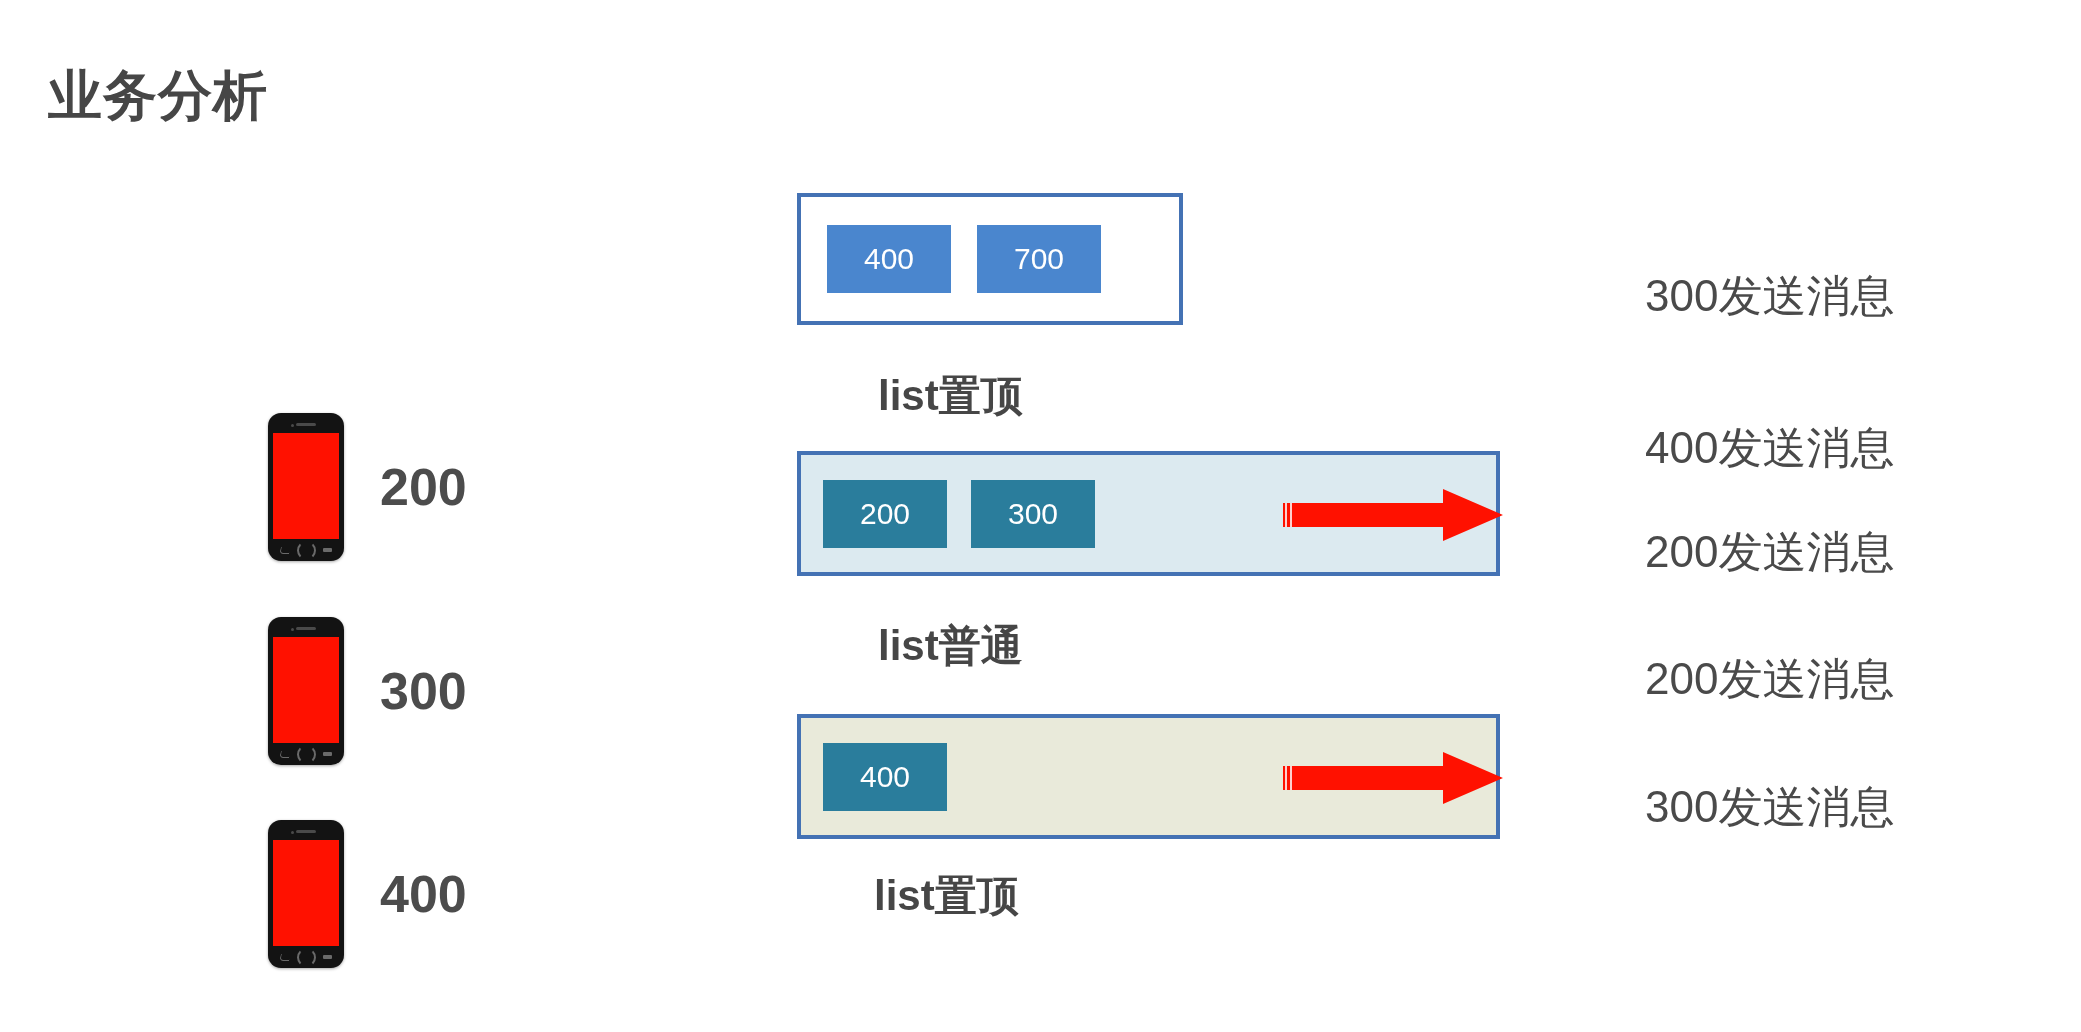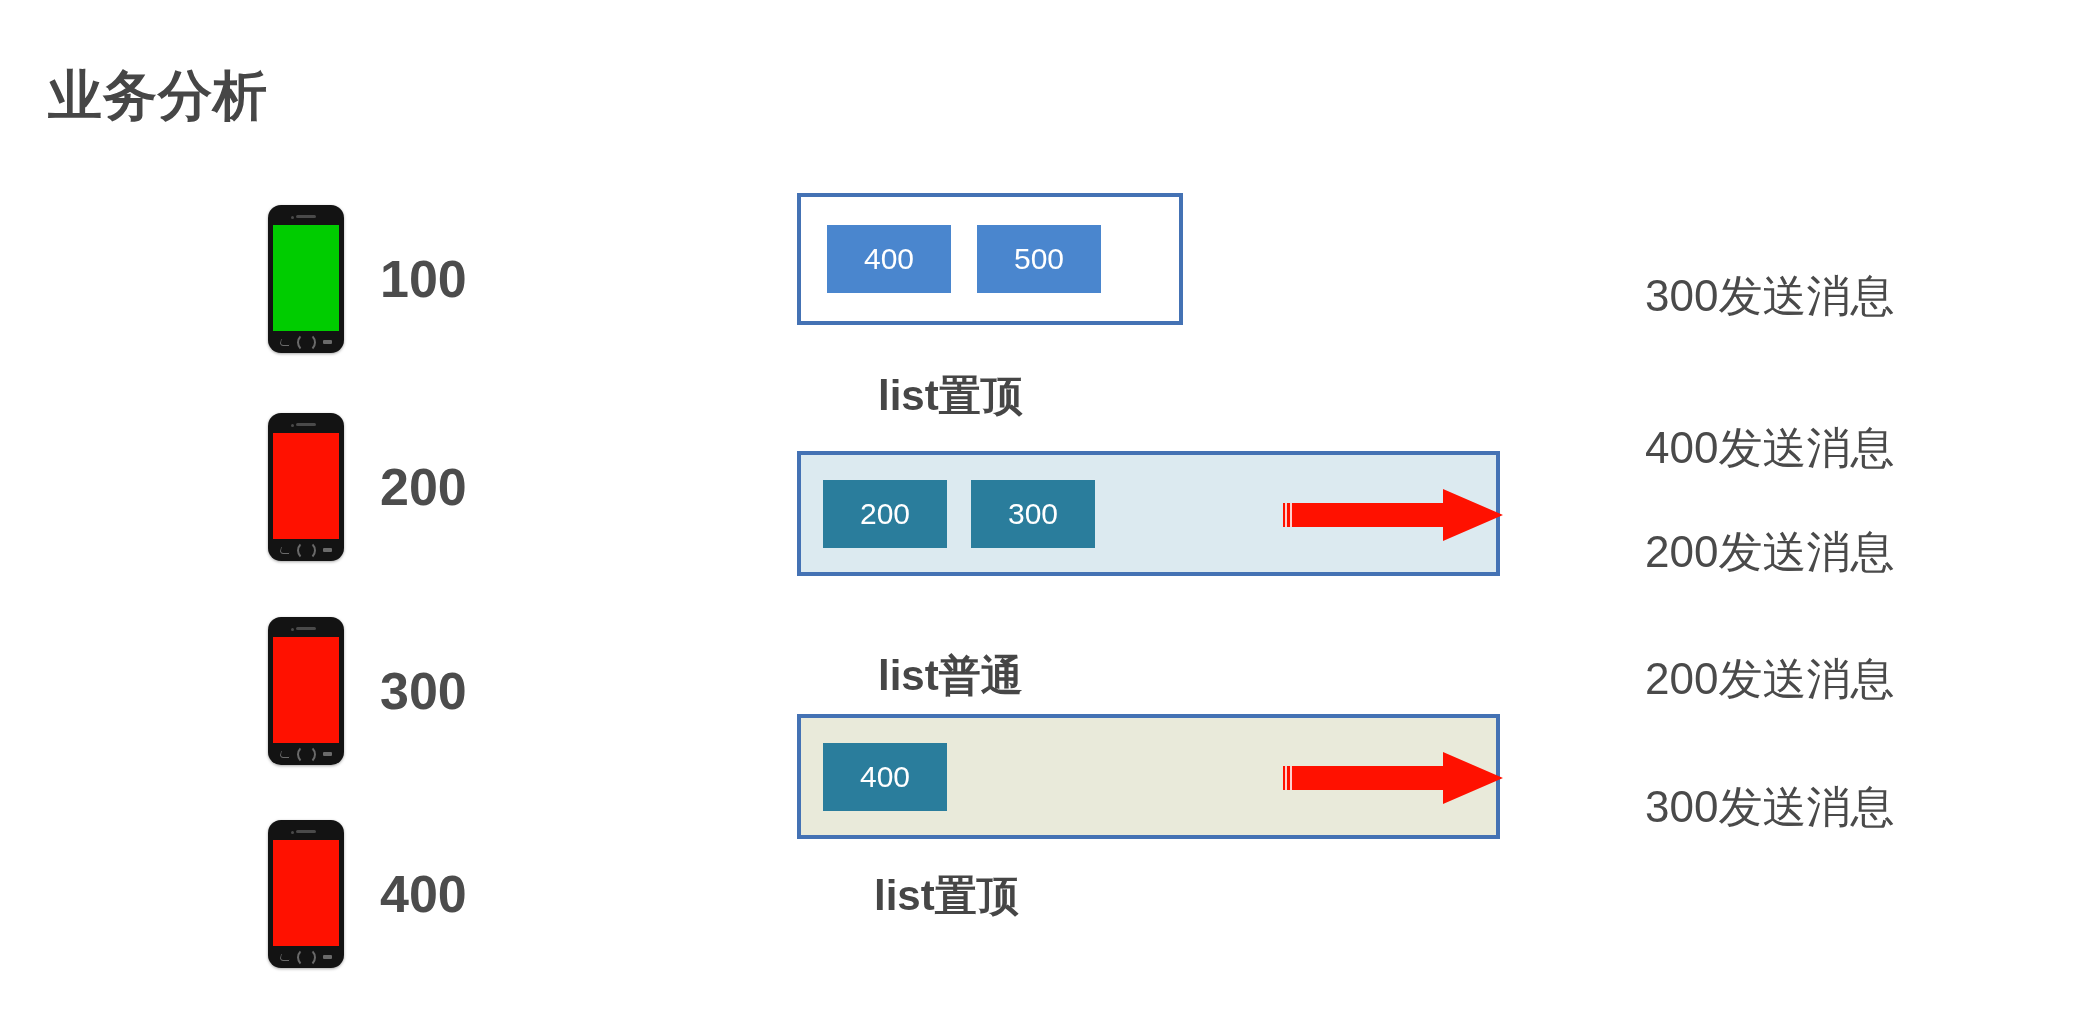--- a/index.html
+++ b/index.html
@@ -183,33 +183,20 @@
     left: 1645px;
   }
 </style>
 </head>
 <body>
 
 <div id="canvas">
 
   <div id="page-title">业务分析</div>
 
-  <div class="phone-row" style="left:268px; top:205px;">
-    <div class="phone green">
-      <div class="cam"></div>
-      <div class="earpiece"></div>
-      <div class="screen"></div>
-      <div class="navbar">
-        <div class="nav-back"></div>
-        <div class="nav-home"></div>
-        <div class="nav-recent"></div>
-      </div>
-    </div>
-    <div class="phone-label">100</div>
-  </div>
 
   <div class="phone-row" style="left:268px; top:413px;">
     <div class="phone">
       <div class="cam"></div>
       <div class="earpiece"></div>
       <div class="screen"></div>
       <div class="navbar">
         <div class="nav-back"></div>
         <div class="nav-home"></div>
         <div class="nav-recent"></div>
@@ -241,36 +228,36 @@
         <div class="nav-back"></div>
         <div class="nav-home"></div>
         <div class="nav-recent"></div>
       </div>
     </div>
     <div class="phone-label">400</div>
   </div>
 
   <div class="struct-box set-box" style="left:797px; top:193px; width:386px; height:132px;">
     <div class="node blue">400</div>
-    <div class="node blue">500</div>
+    <div class="node blue">700</div>
   </div>
   <div class="struct-label" style="left:878px; top:368px;">list置顶</div>
 
   <div class="struct-box list-normal" style="left:797px; top:451px; width:703px; height:125px;">
     <div class="node teal">200</div>
     <div class="node teal">300</div>
   </div>
   <div class="arrow-wrap" style="left:1283px; top:489px; width:220px; height:52px;">
     <svg width="220" height="52" viewBox="0 0 220 52" xmlns="http://www.w3.org/2000/svg">
       <polygon points="0,14 160,14 160,0 220,26 160,52 160,38 0,38" fill="#ff1100"></polygon>
       <rect x="2" y="14" width="2" height="24" fill="#ffffff" opacity="0.8"></rect>
       <rect x="7" y="14" width="2" height="24" fill="#ffffff" opacity="0.8"></rect>
     </svg>
   </div>
-  <div class="struct-label" style="left:878px; top:618px;margin-top:30px;">list普通</div>
+  <div class="struct-label" style="left:878px; top:618px;">list普通</div>
 
   <div class="struct-box list-top" style="left:797px; top:714px; width:703px; height:125px;">
     <div class="node teal">400</div>
   </div>
   <div class="arrow-wrap" style="left:1283px; top:752px; width:220px; height:52px;">
     <svg width="220" height="52" viewBox="0 0 220 52" xmlns="http://www.w3.org/2000/svg">
       <polygon points="0,14 160,14 160,0 220,26 160,52 160,38 0,38" fill="#ff1100"></polygon>
       <rect x="2" y="14" width="2" height="24" fill="#ffffff" opacity="0.8"></rect>
       <rect x="7" y="14" width="2" height="24" fill="#ffffff" opacity="0.8"></rect>
     </svg>

